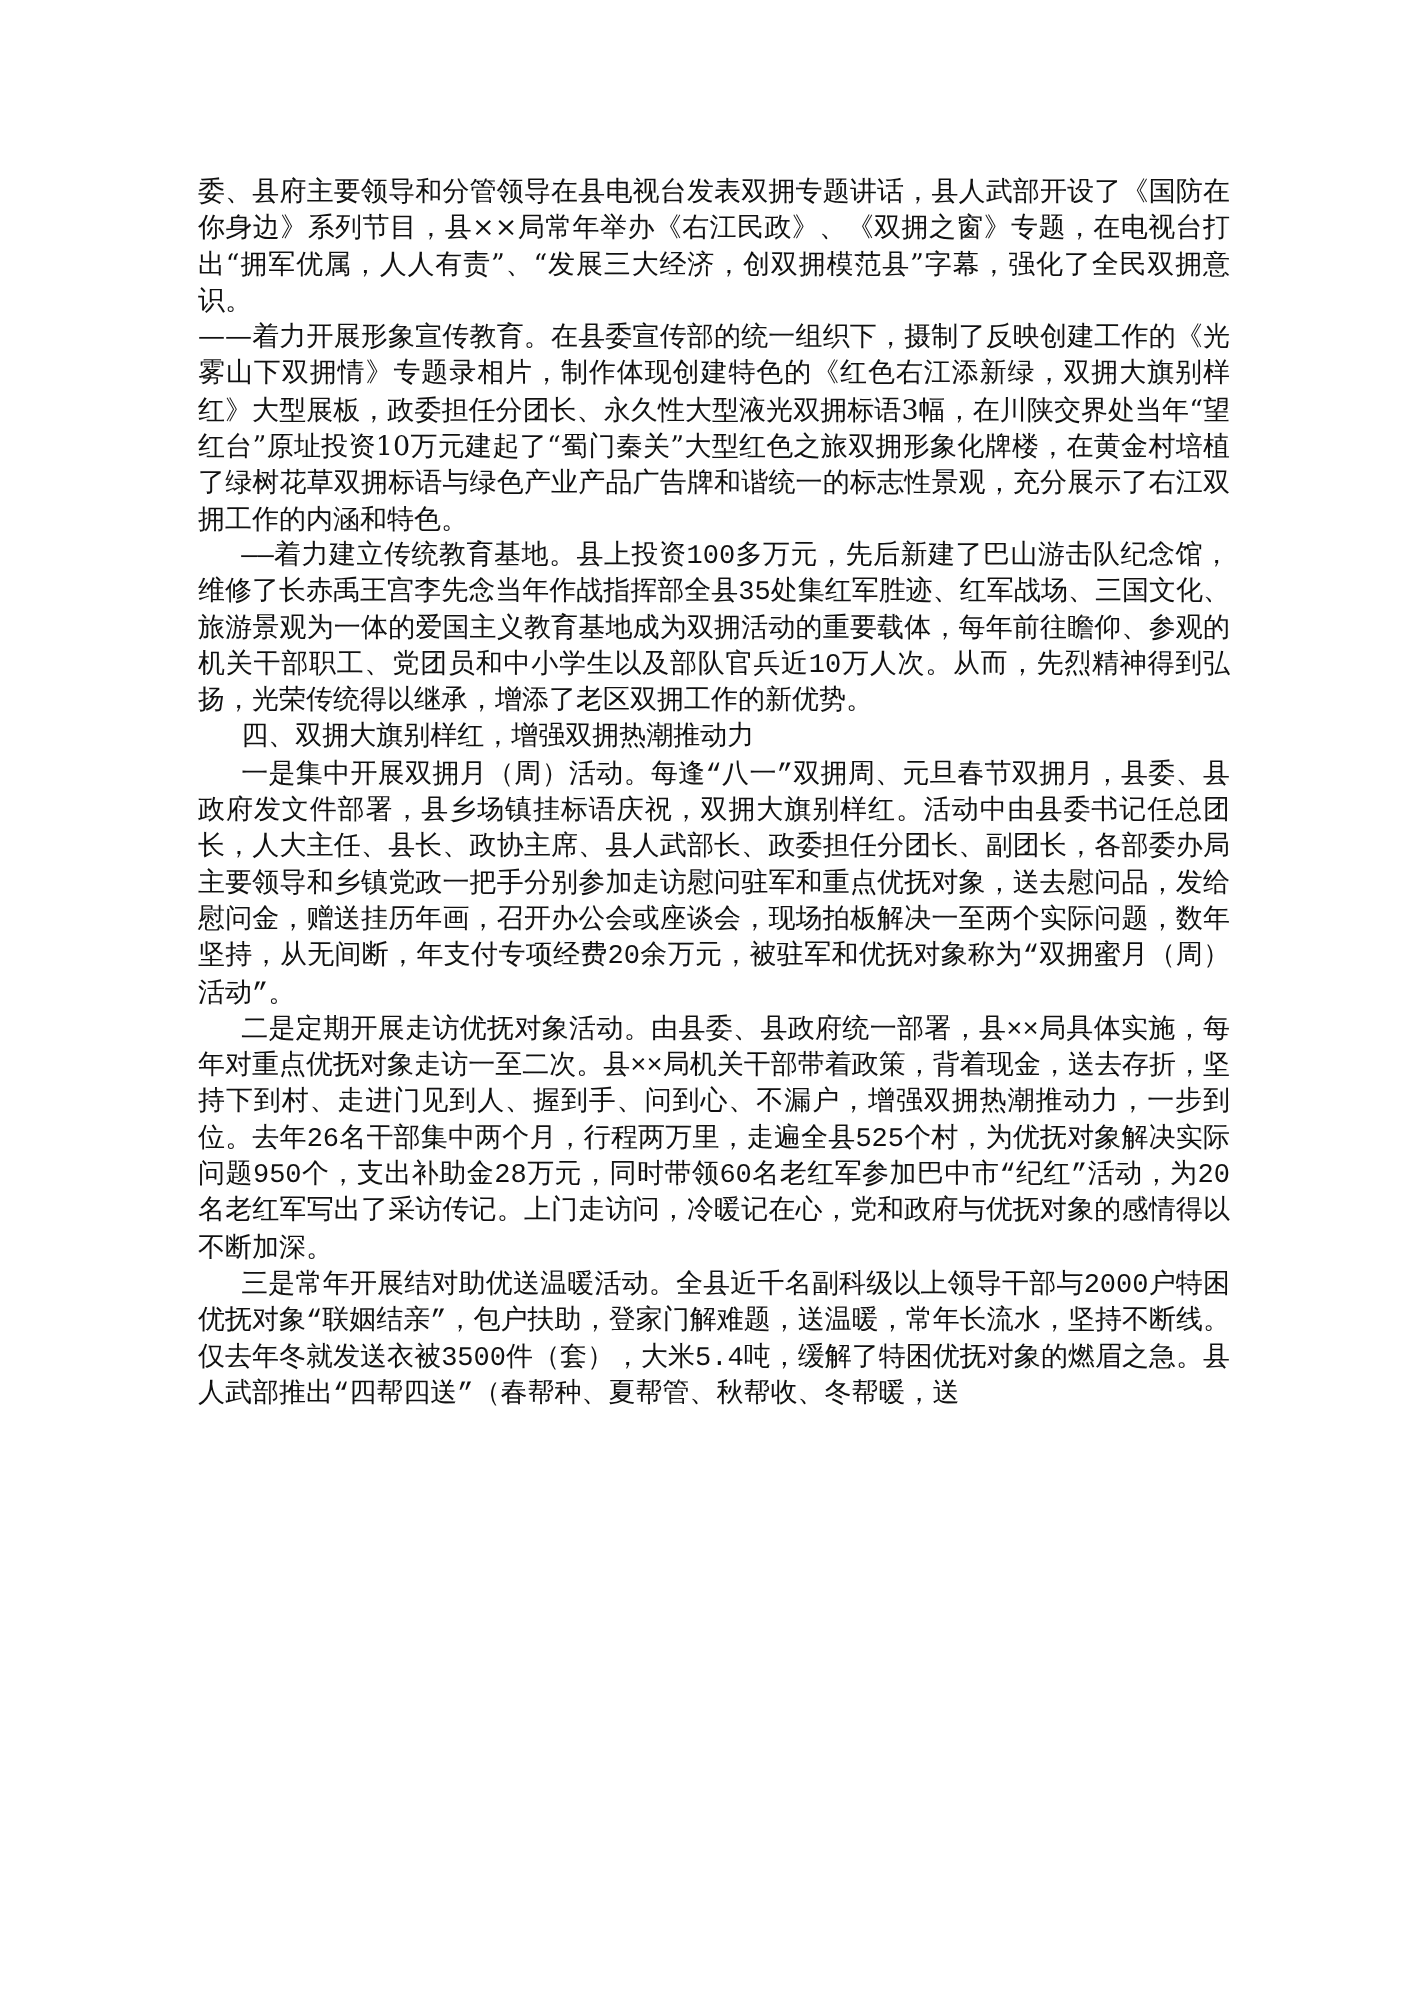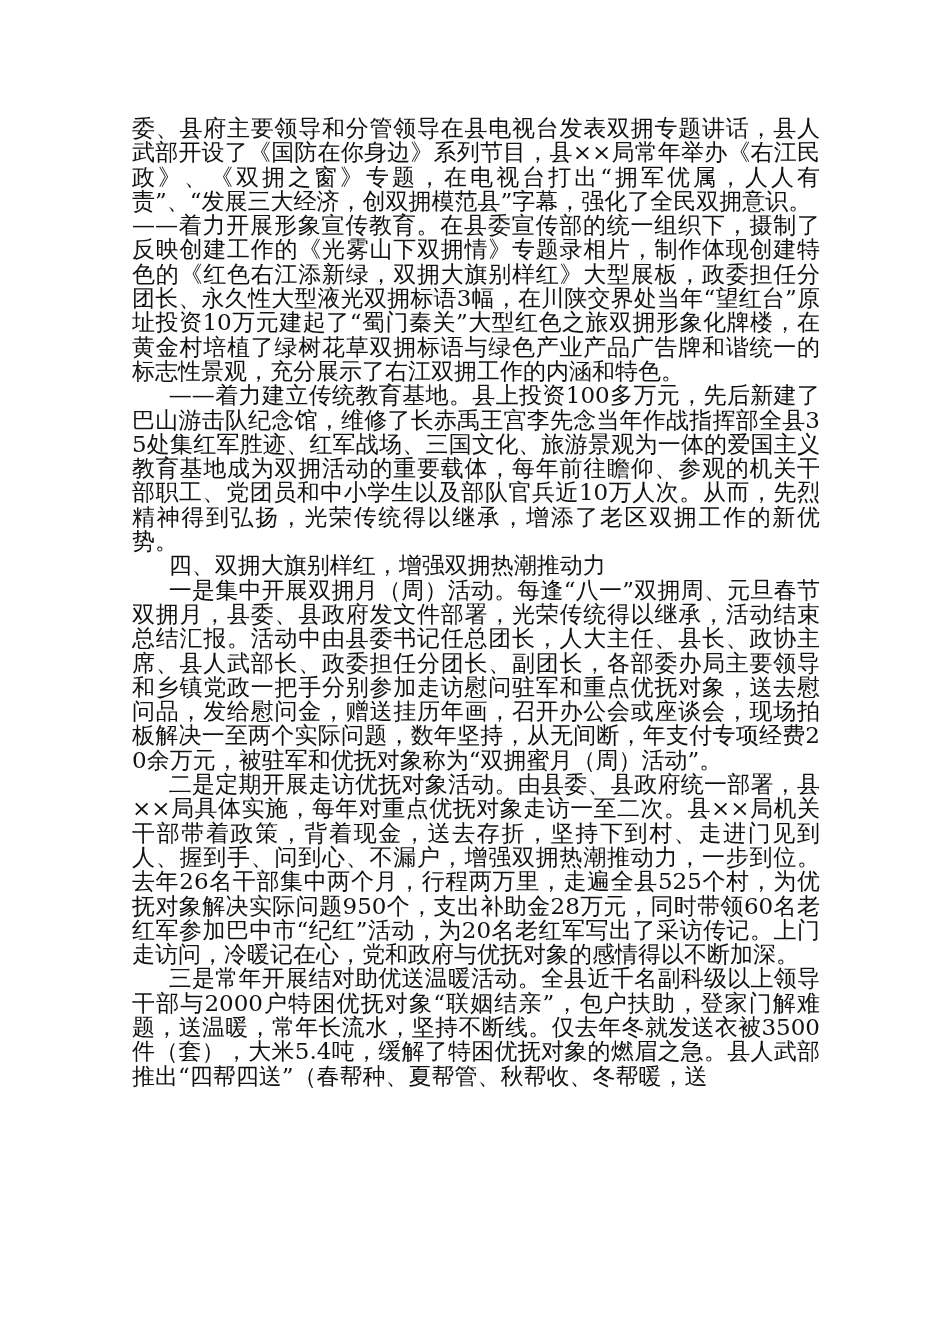--- a/index.html
+++ b/index.html
@@ -12,42 +12,43 @@
       height: 1344px;
       position: relative;
       overflow: hidden;
     }
     .page {
       position: absolute;
       left: 132px;
       top: 116px;
       width: 688px;
       font-family: "DejaVu Serif", "Liberation Serif", serif;
-      font-size: 23px;
+      font-size: 18px;
       line-height: 24.3px;
       color: #111111;
       text-align: justify;
       letter-spacing: 0px;
     }
     .para {
       margin: 0;
       padding: 0;
       word-break: break-all;
     }
     .para.indent {
       text-indent: 1.6em;
+      font-family: Liberation Mono, monospace;
     }
     .para.noindent {
       text-indent: 0;
     }
   </style>
 </head>
 <body>
 
 <div class="page">
   <p class="para noindent">委、县府主要领导和分管领导在县电视台发表双拥专题讲话，县人武部开设了《国防在你身边》系列节目，县××局常年举办《右江民政》、《双拥之窗》专题，在电视台打出“拥军优属，人人有责”、“发展三大经济，创双拥模范县”字幕，强化了全民双拥意识。</p>
   <p class="para noindent">——着力开展形象宣传教育。在县委宣传部的统一组织下，摄制了反映创建工作的《光雾山下双拥情》专题录相片，制作体现创建特色的《红色右江添新绿，双拥大旗别样红》大型展板，政委担任分团长、永久性大型液光双拥标语3幅，在川陕交界处当年“望红台”原址投资10万元建起了“蜀门秦关”大型红色之旅双拥形象化牌楼，在黄金村培植了绿树花草双拥标语与绿色产业产品广告牌和谐统一的标志性景观，充分展示了右江双拥工作的内涵和特色。</p>
   <p class="para indent">——着力建立传统教育基地。县上投资100多万元，先后新建了巴山游击队纪念馆，维修了长赤禹王宫李先念当年作战指挥部全县35处集红军胜迹、红军战场、三国文化、旅游景观为一体的爱国主义教育基地成为双拥活动的重要载体，每年前往瞻仰、参观的机关干部职工、党团员和中小学生以及部队官兵近10万人次。从而，先烈精神得到弘扬，光荣传统得以继承，增添了老区双拥工作的新优势。</p>
   <p class="para indent">四、双拥大旗别样红，增强双拥热潮推动力</p>
-  <p class="para indent">一是集中开展双拥月（周）活动。每逢“八一”双拥周、元旦春节双拥月，县委、县政府发文件部署，光荣传统得以继承，活动结束总结汇报。活动中由县委书记任总团长，人大主任、县长、政协主席、县人武部长、政委担任分团长、副团长，各部委办局主要领导和乡镇党政一把手分别参加走访慰问驻军和重点优抚对象，送去慰问品，发给慰问金，赠送挂历年画，召开办公会或座谈会，现场拍板解决一至两个实际问题，数年坚持，从无间断，年支付专项经费20余万元，被驻军和优抚对象称为“双拥蜜月（周）活动”。</p>
+  <p class="para indent">一是集中开展双拥月（周）活动。每逢“八一”双拥周、元旦春节双拥月，县委、县政府发文件部署，县乡场镇挂标语庆祝，双拥大旗别样红。活动中由县委书记任总团长，人大主任、县长、政协主席、县人武部长、政委担任分团长、副团长，各部委办局主要领导和乡镇党政一把手分别参加走访慰问驻军和重点优抚对象，送去慰问品，发给慰问金，赠送挂历年画，召开办公会或座谈会，现场拍板解决一至两个实际问题，数年坚持，从无间断，年支付专项经费20余万元，被驻军和优抚对象称为“双拥蜜月（周）活动”。</p>
   <p class="para indent">二是定期开展走访优抚对象活动。由县委、县政府统一部署，县××局具体实施，每年对重点优抚对象走访一至二次。县××局机关干部带着政策，背着现金，送去存折，坚持下到村、走进门见到人、握到手、问到心、不漏户，增强双拥热潮推动力，一步到位。去年26名干部集中两个月，行程两万里，走遍全县525个村，为优抚对象解决实际问题950个，支出补助金28万元，同时带领60名老红军参加巴中市“纪红”活动，为20名老红军写出了采访传记。上门走访问，冷暖记在心，党和政府与优抚对象的感情得以不断加深。</p>
   <p class="para indent">三是常年开展结对助优送温暖活动。全县近千名副科级以上领导干部与2000户特困优抚对象“联姻结亲”，包户扶助，登家门解难题，送温暖，常年长流水，坚持不断线。仅去年冬就发送衣被3500件（套），大米5.4吨，缓解了特困优抚对象的燃眉之急。县人武部推出“四帮四送”（春帮种、夏帮管、秋帮收、冬帮暖，送</p>
 </div>
 
 </body></html>

